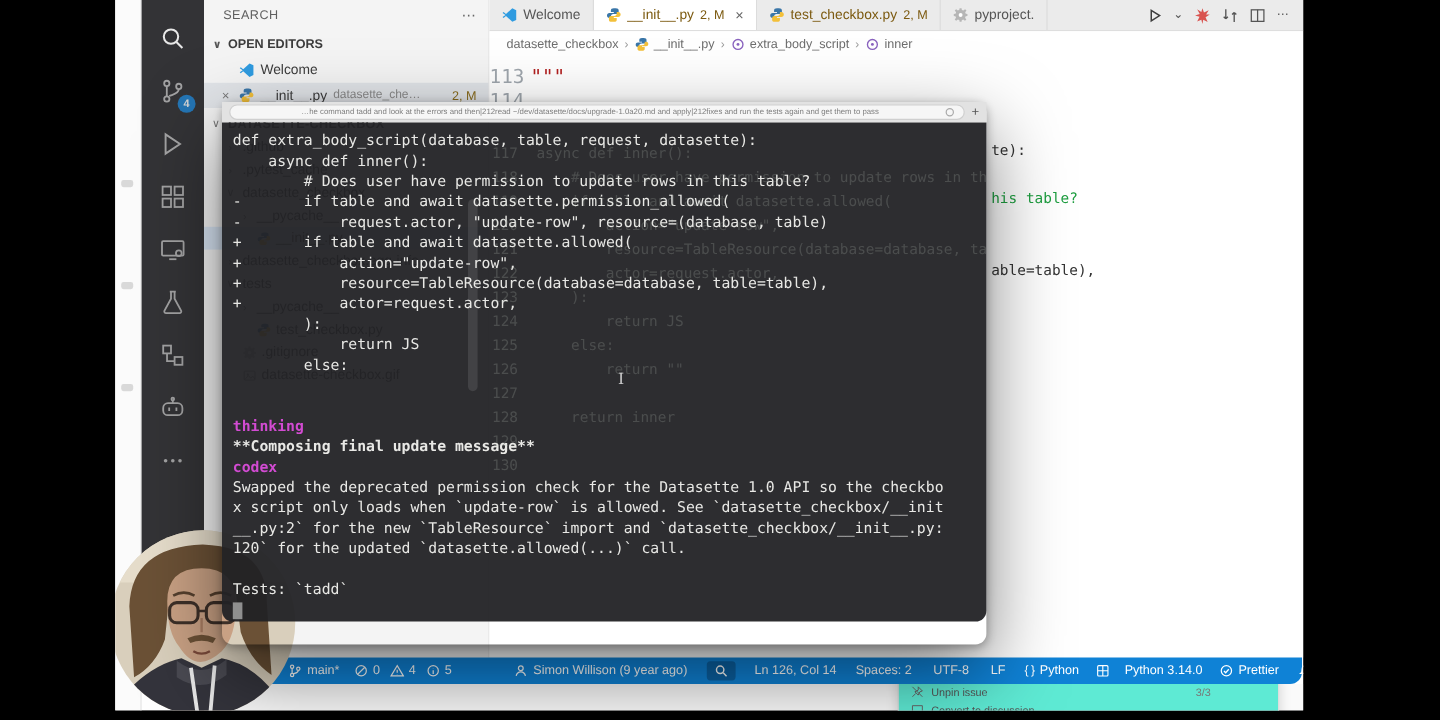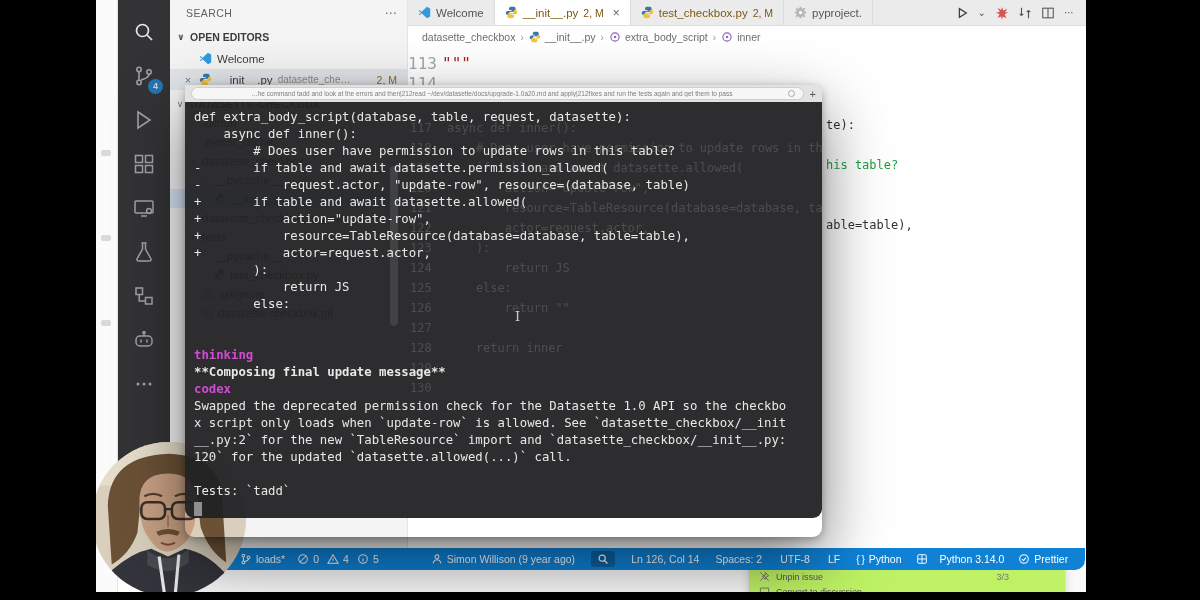--- a/index.html
+++ b/index.html
@@ -50,21 +50,21 @@
   .ed-num{width:34px;text-align:right;color:#9fa6ad;padding-right:12px;}
   .ed-code{color:#b21f1f;}
   .frag{position:absolute;font-size:12px;line-height:16px;white-space:pre;}
   
   .statusbar{position:absolute;left:22px;top:548px;width:967px;height:22px;background:#0f82d6;color:#fff;display:flex;align-items:center;font-size:10.5px;z-index:30;border-bottom-right-radius:10px;}
   .st-item{display:flex;align-items:center;gap:4px;white-space:nowrap;}
   .st-box{background:#0b62a4;border-radius:3px;padding:2px 6px;}
   
   .bottom-strip{position:absolute;left:74px;top:570px;width:916px;height:22px;background:#fafafa;z-index:10;}
   .diff{padding:2px 0 0 33px;font-family:"DejaVu Sans Mono",monospace;font-size:9px;line-height:10px;color:#8f8f8f;white-space:pre;}
-  .ctx-menu{position:absolute;left:652px;top:560px;width:318px;height:40px;background:#bef264;border:1px solid #ddd;border-radius:5px;box-shadow:0 3px 10px rgba(0,0,0,.15);z-index:20;padding-top:8px;}
+  .ctx-menu{position:absolute;left:652px;top:560px;width:318px;height:40px;background:#5eead4;border:1px solid #ddd;border-radius:5px;box-shadow:0 3px 10px rgba(0,0,0,.15);z-index:20;padding-top:8px;}
   .menu-row{height:15px;display:flex;align-items:center;gap:6px;font-size:9px;color:#555;padding:0 10px;}
   .menu-meta{margin-left:auto;margin-right:46px;color:#777;}
   
   .terminal{position:absolute;left:89px;top:85px;width:637px;height:452px;z-index:40;border-radius:9px;
             box-shadow:0 24px 64px rgba(0,0,0,.5),0 2px 8px rgba(0,0,0,.3);}
   .t-titlebar{height:19px;background:linear-gradient(#ececec,#dcdcdc);border-radius:9px 9px 0 0;display:flex;align-items:center;padding:0 8px;gap:6px;border-bottom:1px solid #c6c6c6;}
   .tl{width:10px;height:10px;border-radius:50%;flex:0 0 10px;}
   .tl.r{background:#ff5f57;} .tl.y{background:#febc2e;} .tl.g{background:#2ac840;}
   .t-appicon{width:10px;height:10px;border-radius:2px;background:#3b99fc;flex:0 0 10px;}
   .t-title{font-size:9px;color:#3c3c3c;white-space:nowrap;overflow:hidden;text-overflow:ellipsis;}
@@ -456,21 +456,21 @@
     <div class="statusbar" id="statusbar">
         <div class="st-item" style="margin-left: 122px;">
           <span class="icn" style="width:12px;height:12px">
             <svg viewBox="0 0 14 14" fill="none" stroke="#fff" stroke-width="1.2">
               <circle cx="4" cy="3" r="1.6"></circle>
               <circle cx="4" cy="11" r="1.6"></circle>
               <circle cx="10" cy="5" r="1.6"></circle>
               <path d="M4 4.6v4.8M10 6.6c0 2.4-3 2.6-5 3.4"></path>
             </svg>
           </span>
-          <span>loads*</span>
+          <span>main*</span>
         </div>
         <div class="st-item" style="margin-left: 12px;">
           <span class="icn" style="width:12px;height:12px">
             <svg viewBox="0 0 14 14" fill="none" stroke="#fff" stroke-width="1.2">
               <circle cx="7" cy="7" r="5"></circle>
               <path d="M3.5 10.5l7-7"></path>
             </svg>
           </span>
           <span>0</span>
         </div>

